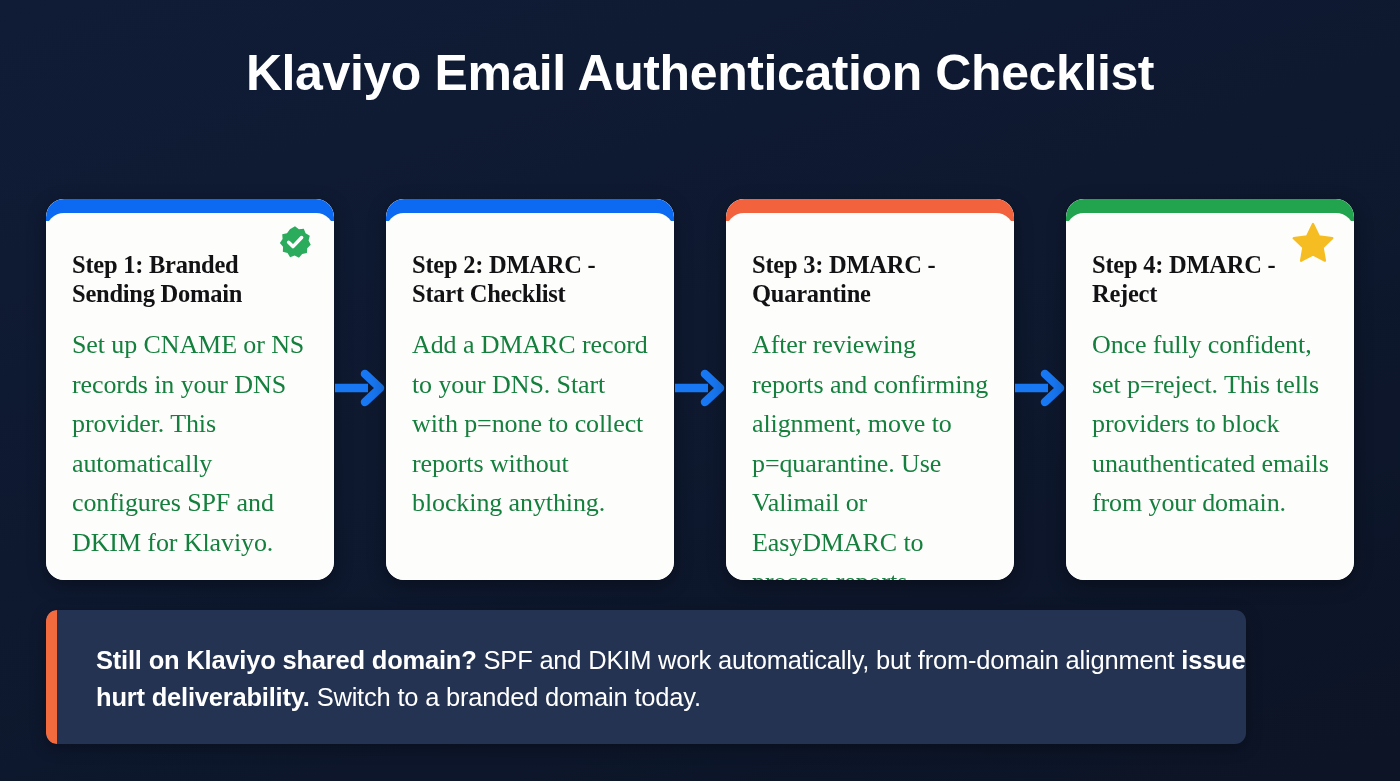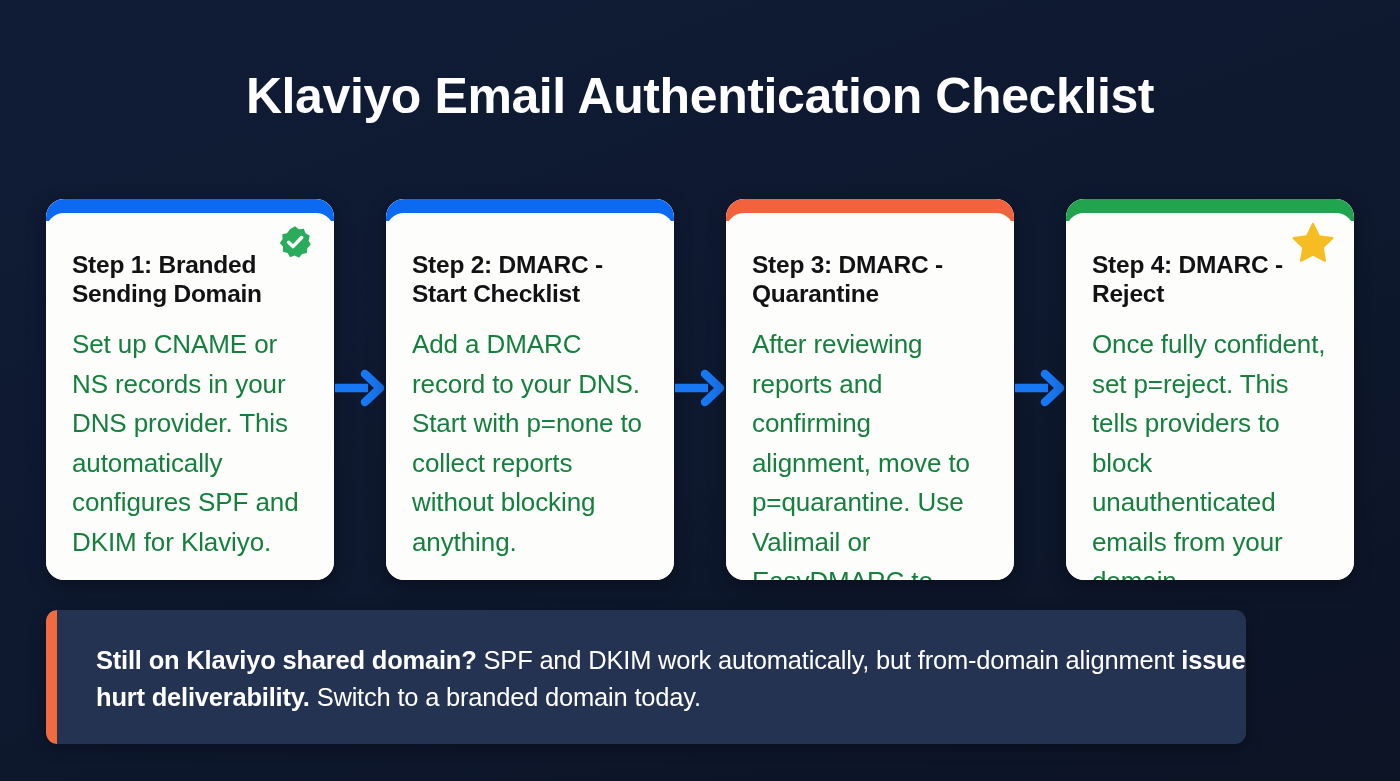--- a/index.html
+++ b/index.html
@@ -29,33 +29,33 @@
     position: absolute;
     top: 46px;
     left: 0;
     width: 1400px;
     text-align: center;
     font-size: 50px;
     font-weight: bold;
     letter-spacing: -0.4px;
     color: #ffffff;
     line-height: 1.1;
-    margin-top: 23px;
   }
 
   
   .cards-row {
     position: absolute;
     top: 199px;
     left: 46px;
     width: 1308px;
     height: 381px;
     display: flex;
     align-items: stretch;
     gap: 0;
+    font-family: Liberation Serif, serif;
   }
 
   .card {
     position: relative;
     width: 288px;
     flex: 0 0 288px;
     background: #fdfdfc;
     border-radius: 18px;
     overflow: hidden;
     box-shadow: 0 5px 18px rgba(0, 0, 0, 0.35);

